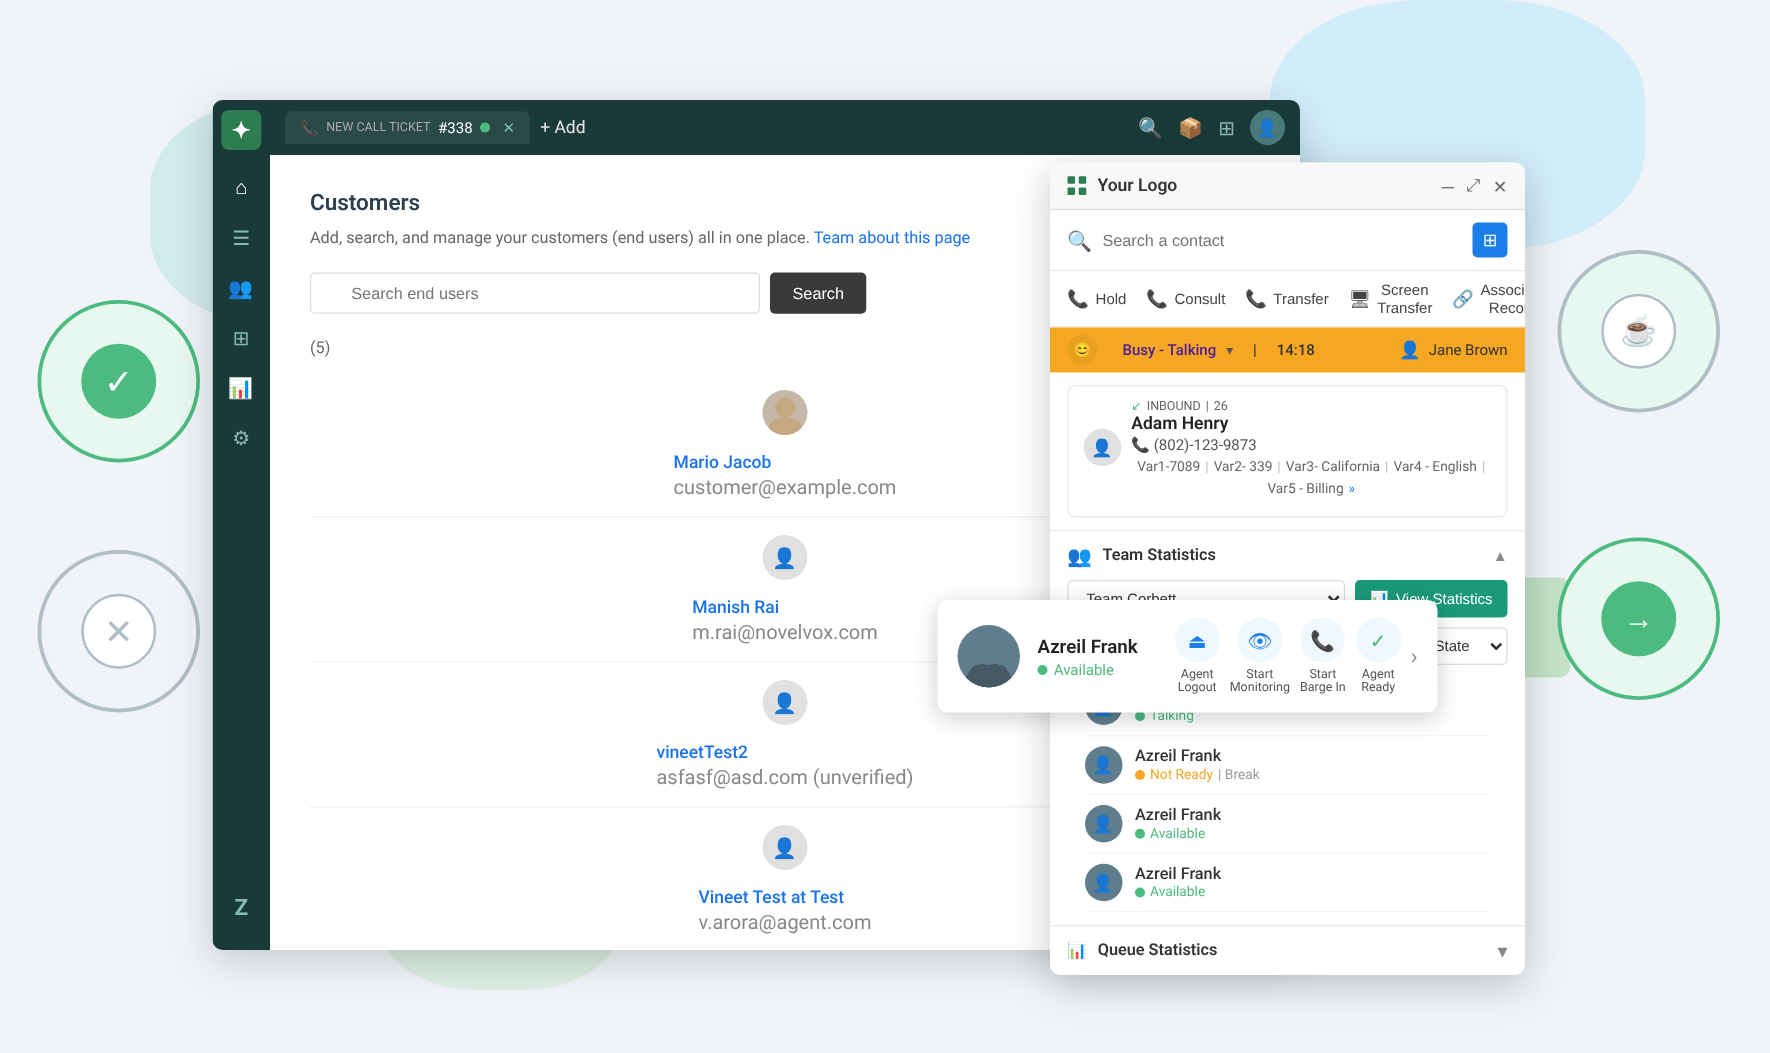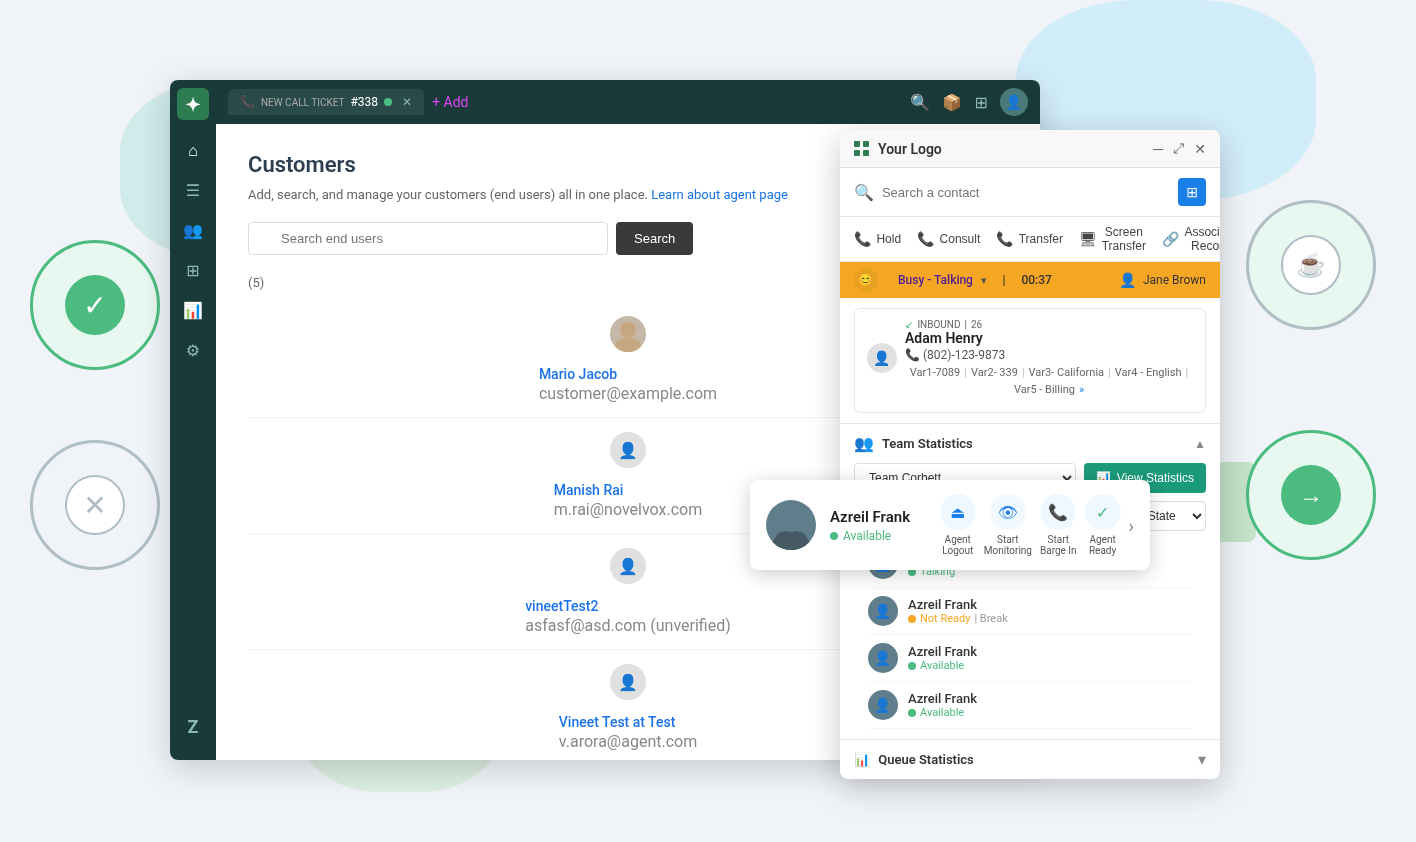--- a/index.html
+++ b/index.html
@@ -145,21 +145,21 @@
       background: #2a4a4a;
       border-radius: 6px 6px 0 0;
       padding: 6px 12px;
       color: white;
       font-size: 12px;
       cursor: pointer;
     }
     .tab-dot { width: 8px; height: 8px; border-radius: 50%; background: #4cbb7f; }
     .tab-close { color: #8ab8b8; font-size: 12px; cursor: pointer; margin-left: 4px; }
     .add-tab {
-      color: #d946ef; font-size: 14px; cursor: pointer;
+      color: #e5e5e5; font-size: 14px; cursor: pointer;
       display: flex; align-items: center; gap: 4px;
     }
     .topbar-actions {
       margin-left: auto;
       display: flex; align-items: center; gap: 12px;
     }
     .topbar-icon { color: #8ab8b8; font-size: 16px; cursor: pointer; }
     .topbar-avatar {
       width: 28px; height: 28px;
       border-radius: 50%;
@@ -170,21 +170,21 @@
 
     
     .main-content {
       position: absolute;
       top: 44px; left: 46px; right: 0; bottom: 0;
       background: white;
       padding: 28px 32px;
       overflow-y: auto;
     }
     .page-title {
-      font-size: 22px;
+      font-size: 18px;
       font-weight: 600;
       color: #2c3e50;
       margin-bottom: 10px;
     }
     .page-subtitle {
       font-size: 13px;
       color: #666;
       margin-bottom: 20px;
     }
     .page-subtitle a { color: #1a73e8; text-decoration: none; }
@@ -592,21 +592,21 @@
       <span class="topbar-icon">📦</span>
       <span class="topbar-icon">⊞</span>
       <div class="topbar-avatar">👤</div>
     </div>
   </div>
 
   <div class="main-content">
     <h1 class="page-title">Customers</h1>
     <p class="page-subtitle">
       <span>Add, search, and manage your customers (end users) all in one place.</span>
-      <a href="#">Learn about agent page</a>
+      <a href="#">Team about this page</a>
     </p>
 
     <div class="search-bar">
       <div class="search-input-wrapper">
         <span class="search-icon-inner">🔍</span>
         <input class="search-input" type="text" placeholder="Search end users" style="">
       </div>
       <button class="search-btn">Search</button>
     </div>
 
@@ -705,21 +705,21 @@
     </button>
 
   </div>
 
   <div class="crm-status-bar">
     <div class="status-left">
       <div class="status-avatar">😊</div>
       <span class="status-text">Busy - Talking</span>
       <span class="status-dropdown">▾</span>
       <span class="status-timer">| </span>
-      <span class="status-timer">00:37</span>
+      <span class="status-timer">14:18</span>
     </div>
     <div class="status-right">
       <span style="font-size:14px;">👤</span>
       <span class="agent-badge">Jane Brown</span>
     </div>
   </div>
 
   <div class="call-detail-card">
     <div class="call-detail-header">
       <div class="call-avatar-sm">👤</div>

